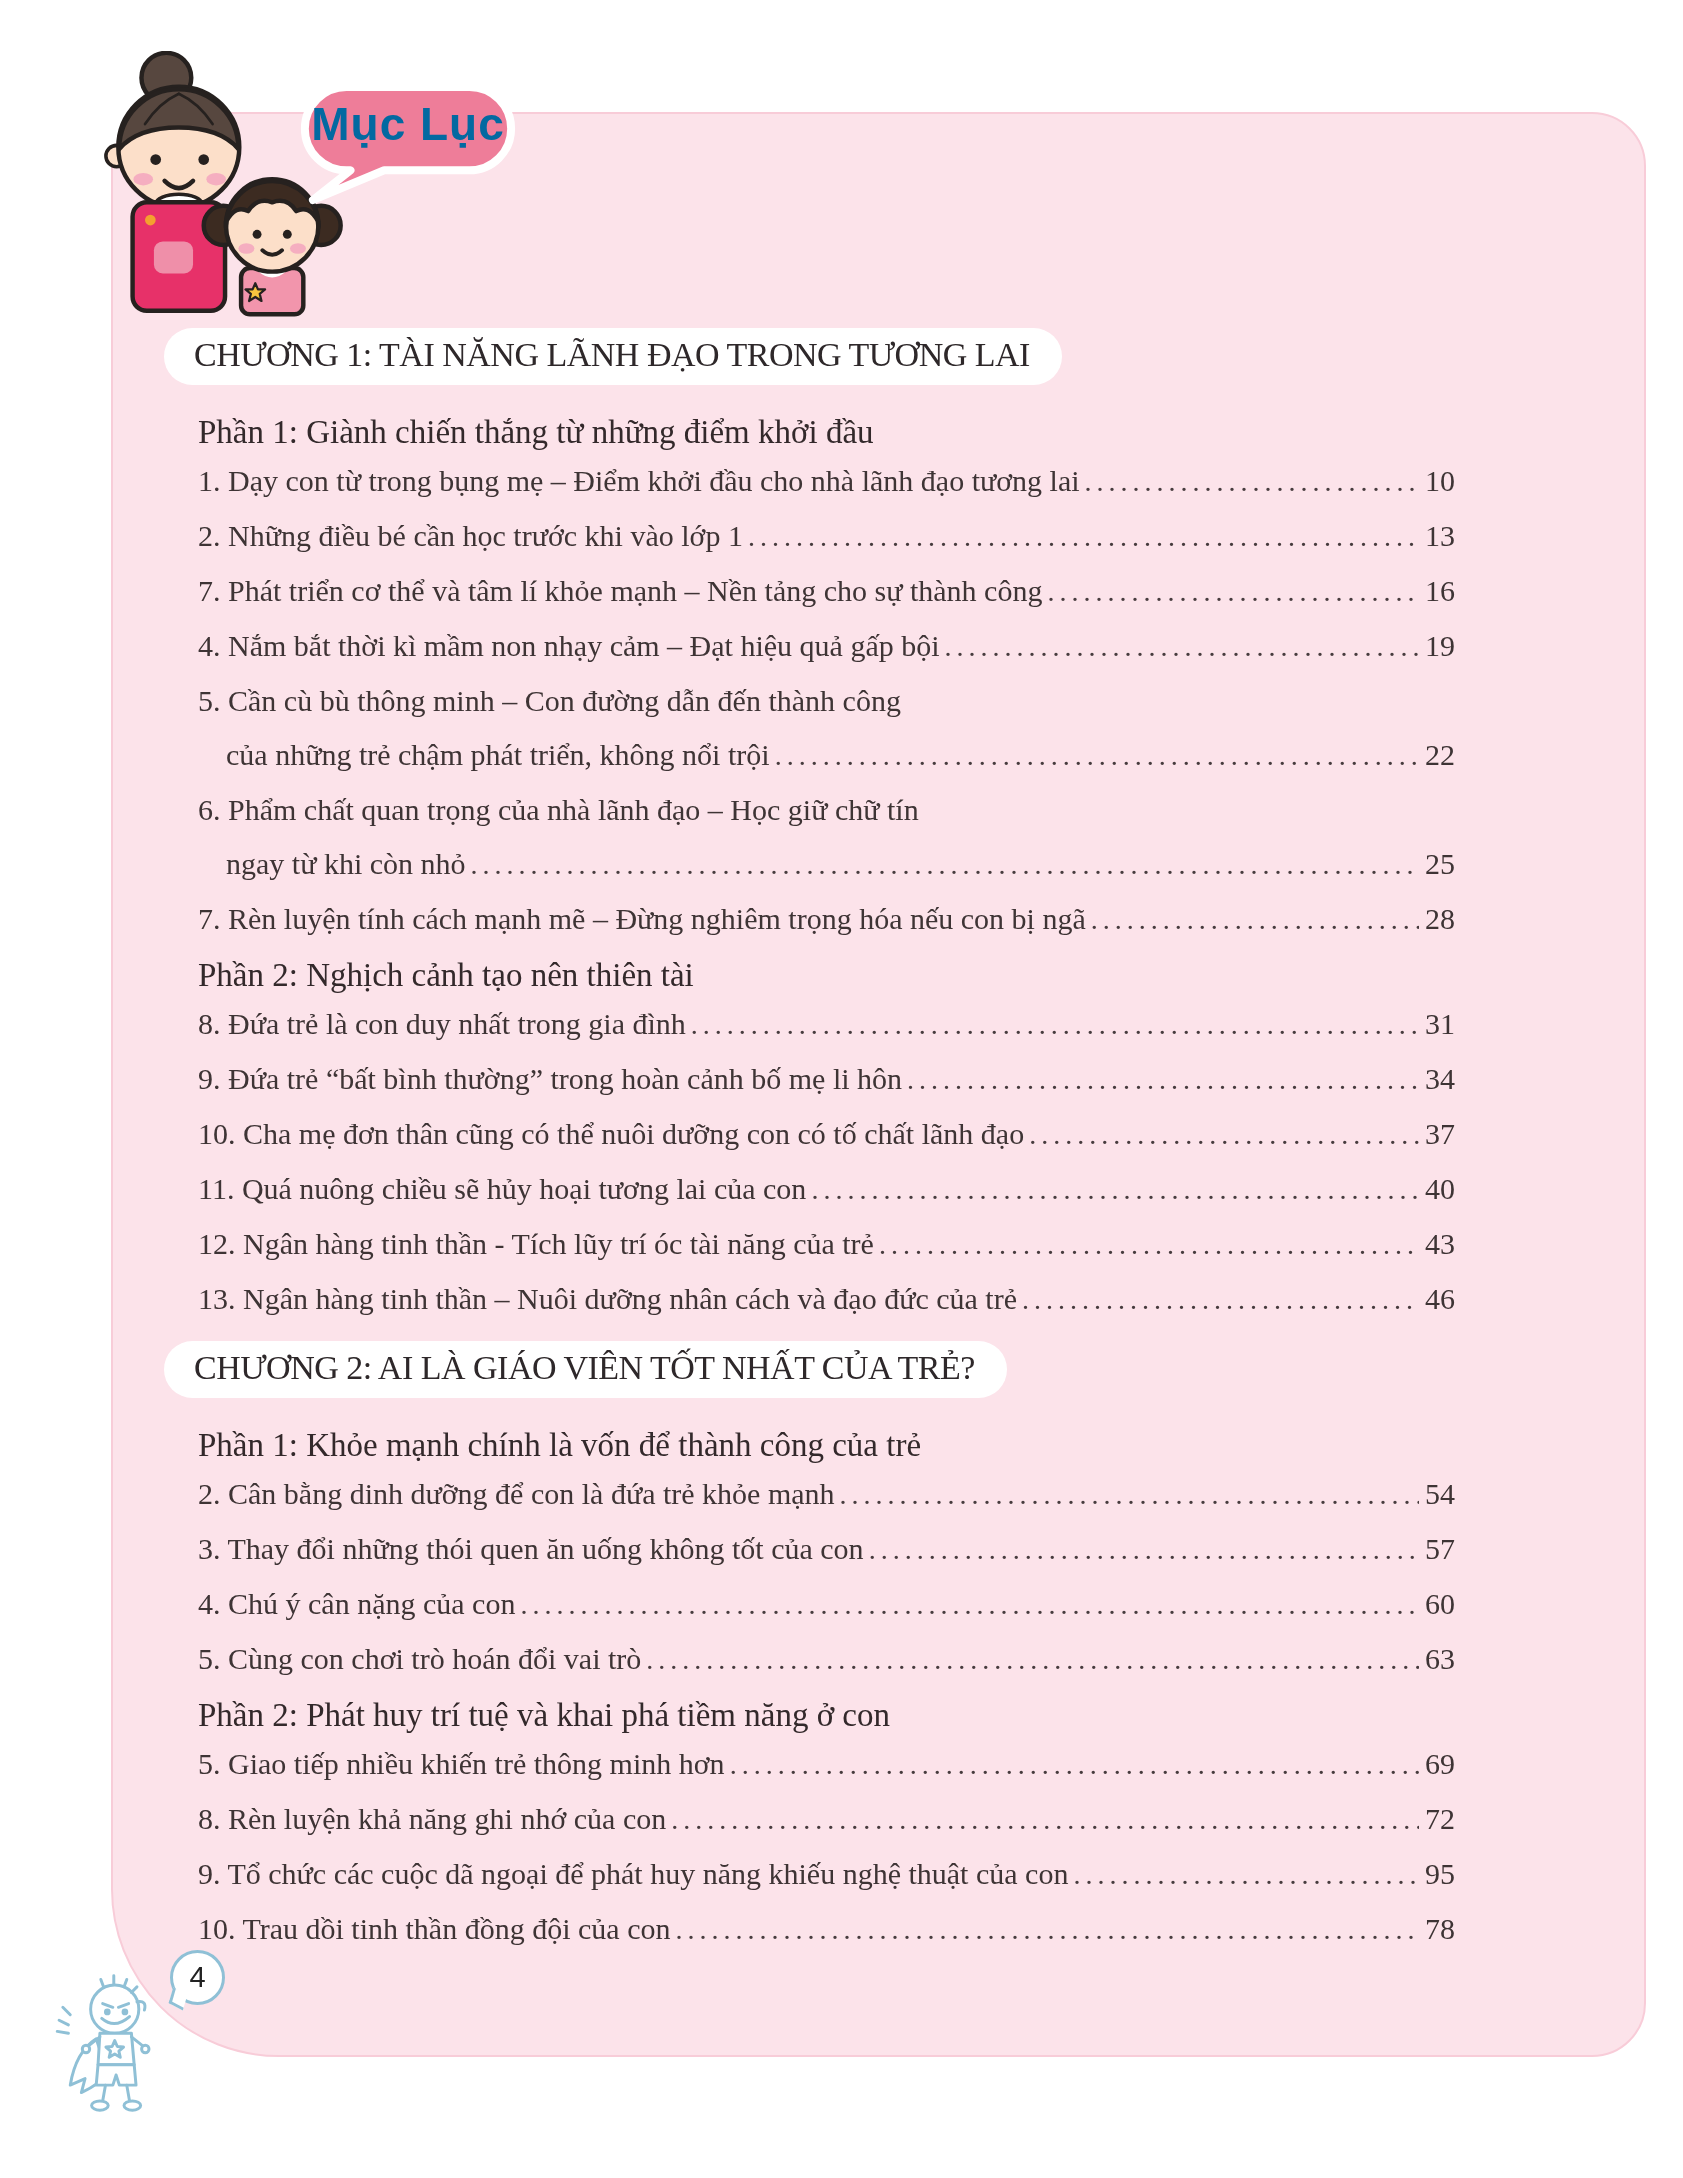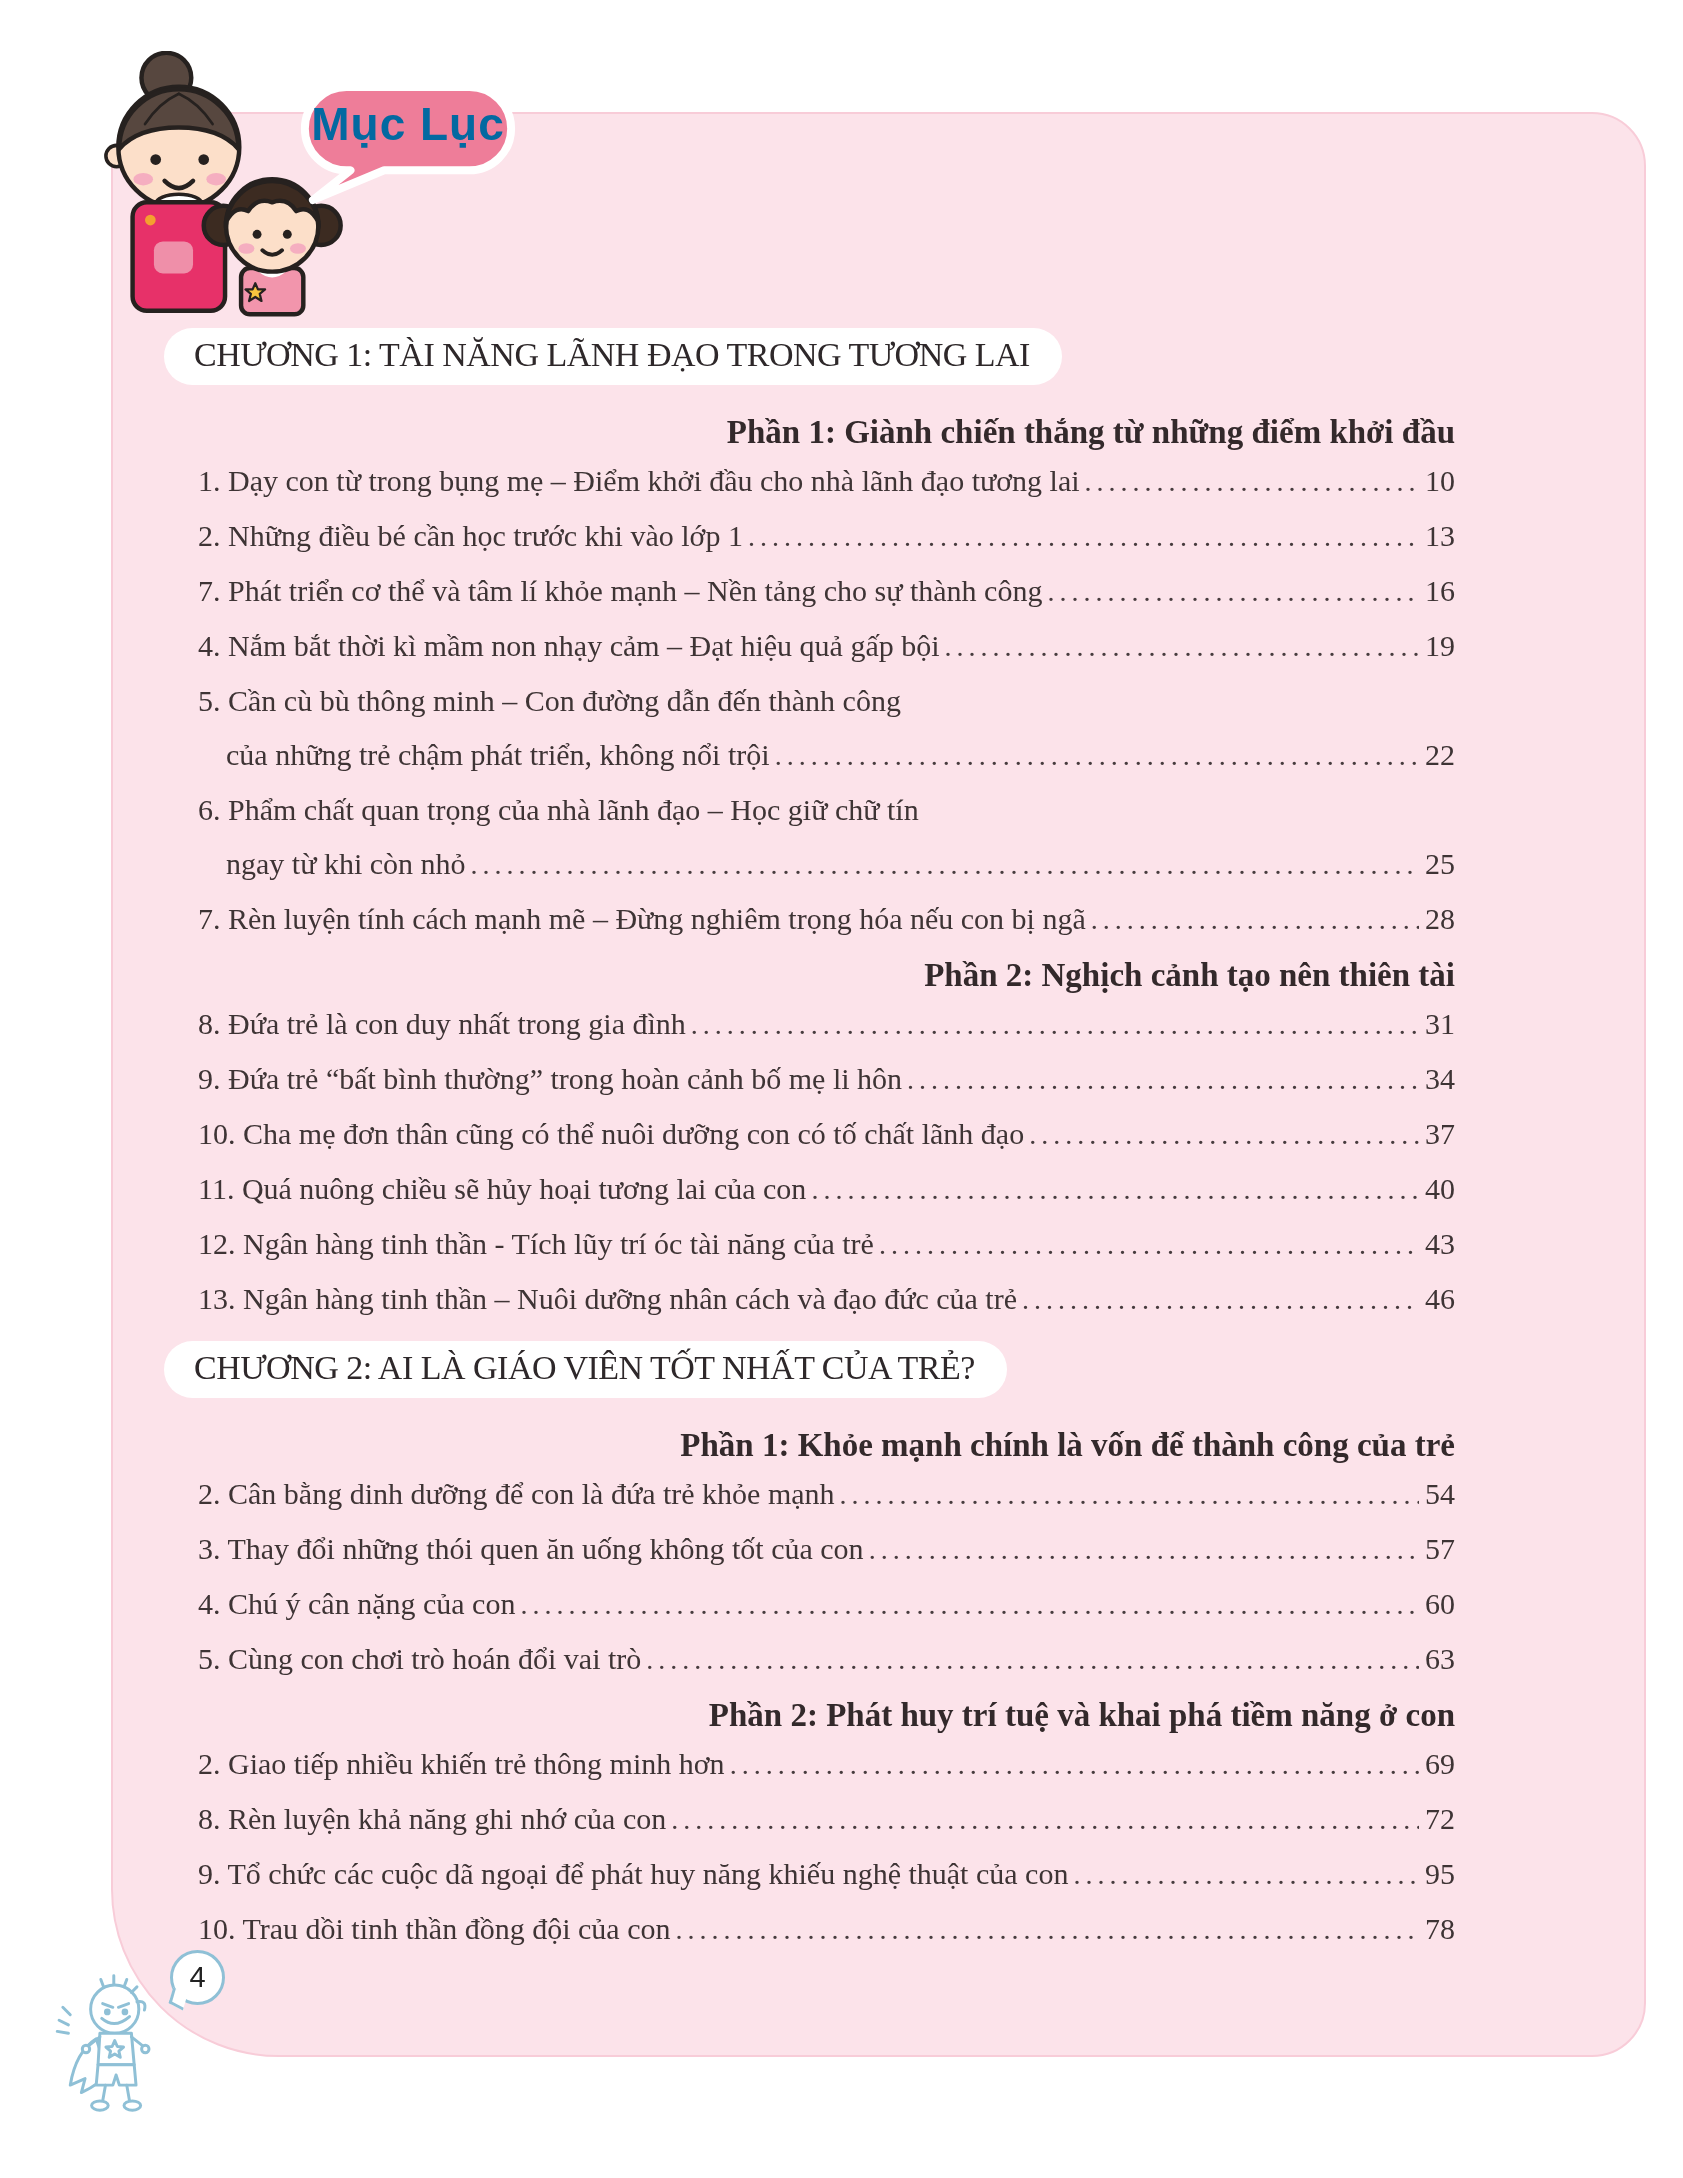--- a/index.html
+++ b/index.html
@@ -27,21 +27,21 @@
     position:absolute;left:111px;top:112px;width:1425px;box-sizing:border-box;
     padding:216px 81px 0 87px;
   }
   .pill{
     display:inline-block;background:#ffffff;border-radius:36px;
     padding:9px 32px 12px 30px;margin:0 0 16px -34px;
     font-size:34px;line-height:36px;color:#2e282a;letter-spacing:-0.5px;white-space:nowrap;
   }
   .chapter + .chapter{margin-top:24px;}
   .sec-title{
-    font-weight:bold;font-size:33px;line-height:38px;margin:12px 0 12px 0;color:#33292b;text-align:right;
+    font-weight:normal;font-size:33px;line-height:38px;margin:12px 0 12px 0;color:#33292b;
   }
   .trow{display:flex;align-items:baseline;line-height:35px;margin-bottom:19px;font-size:30px;}
   .trow .ttext{white-space:nowrap;flex-shrink:0;}
   .trow.cont .ttext{padding-left:28px;}
   .dots{
     flex:1 1 auto;min-width:10px;overflow:hidden;white-space:nowrap;
     margin:0 6px 0 5px;color:#463b3d;
   }
   .dots::after{
     content:"................................................................................................................................................................................................................";
@@ -258,21 +258,21 @@
               </div>
             </div>
           </div>
   </div>
 
   <div class="tsection">
     <h3 class="sec-title">Phần 2: Phát huy trí tuệ và khai phá tiềm năng ở con</h3>
     <div class="items">
             <div class="item">
               <div class="trow">
-                <span class="ttext">2. Giao tiếp nhiều khiến trẻ thông minh hơn</span>
+                <span class="ttext">5. Giao tiếp nhiều khiến trẻ thông minh hơn</span>
                 <span class="dots"></span>
                 <span class="pg">69</span>
               </div>
             </div>
             <div class="item">
               <div class="trow">
                 <span class="ttext">8. Rèn luyện khả năng ghi nhớ của con</span>
                 <span class="dots"></span>
                 <span class="pg">72</span>
               </div>

